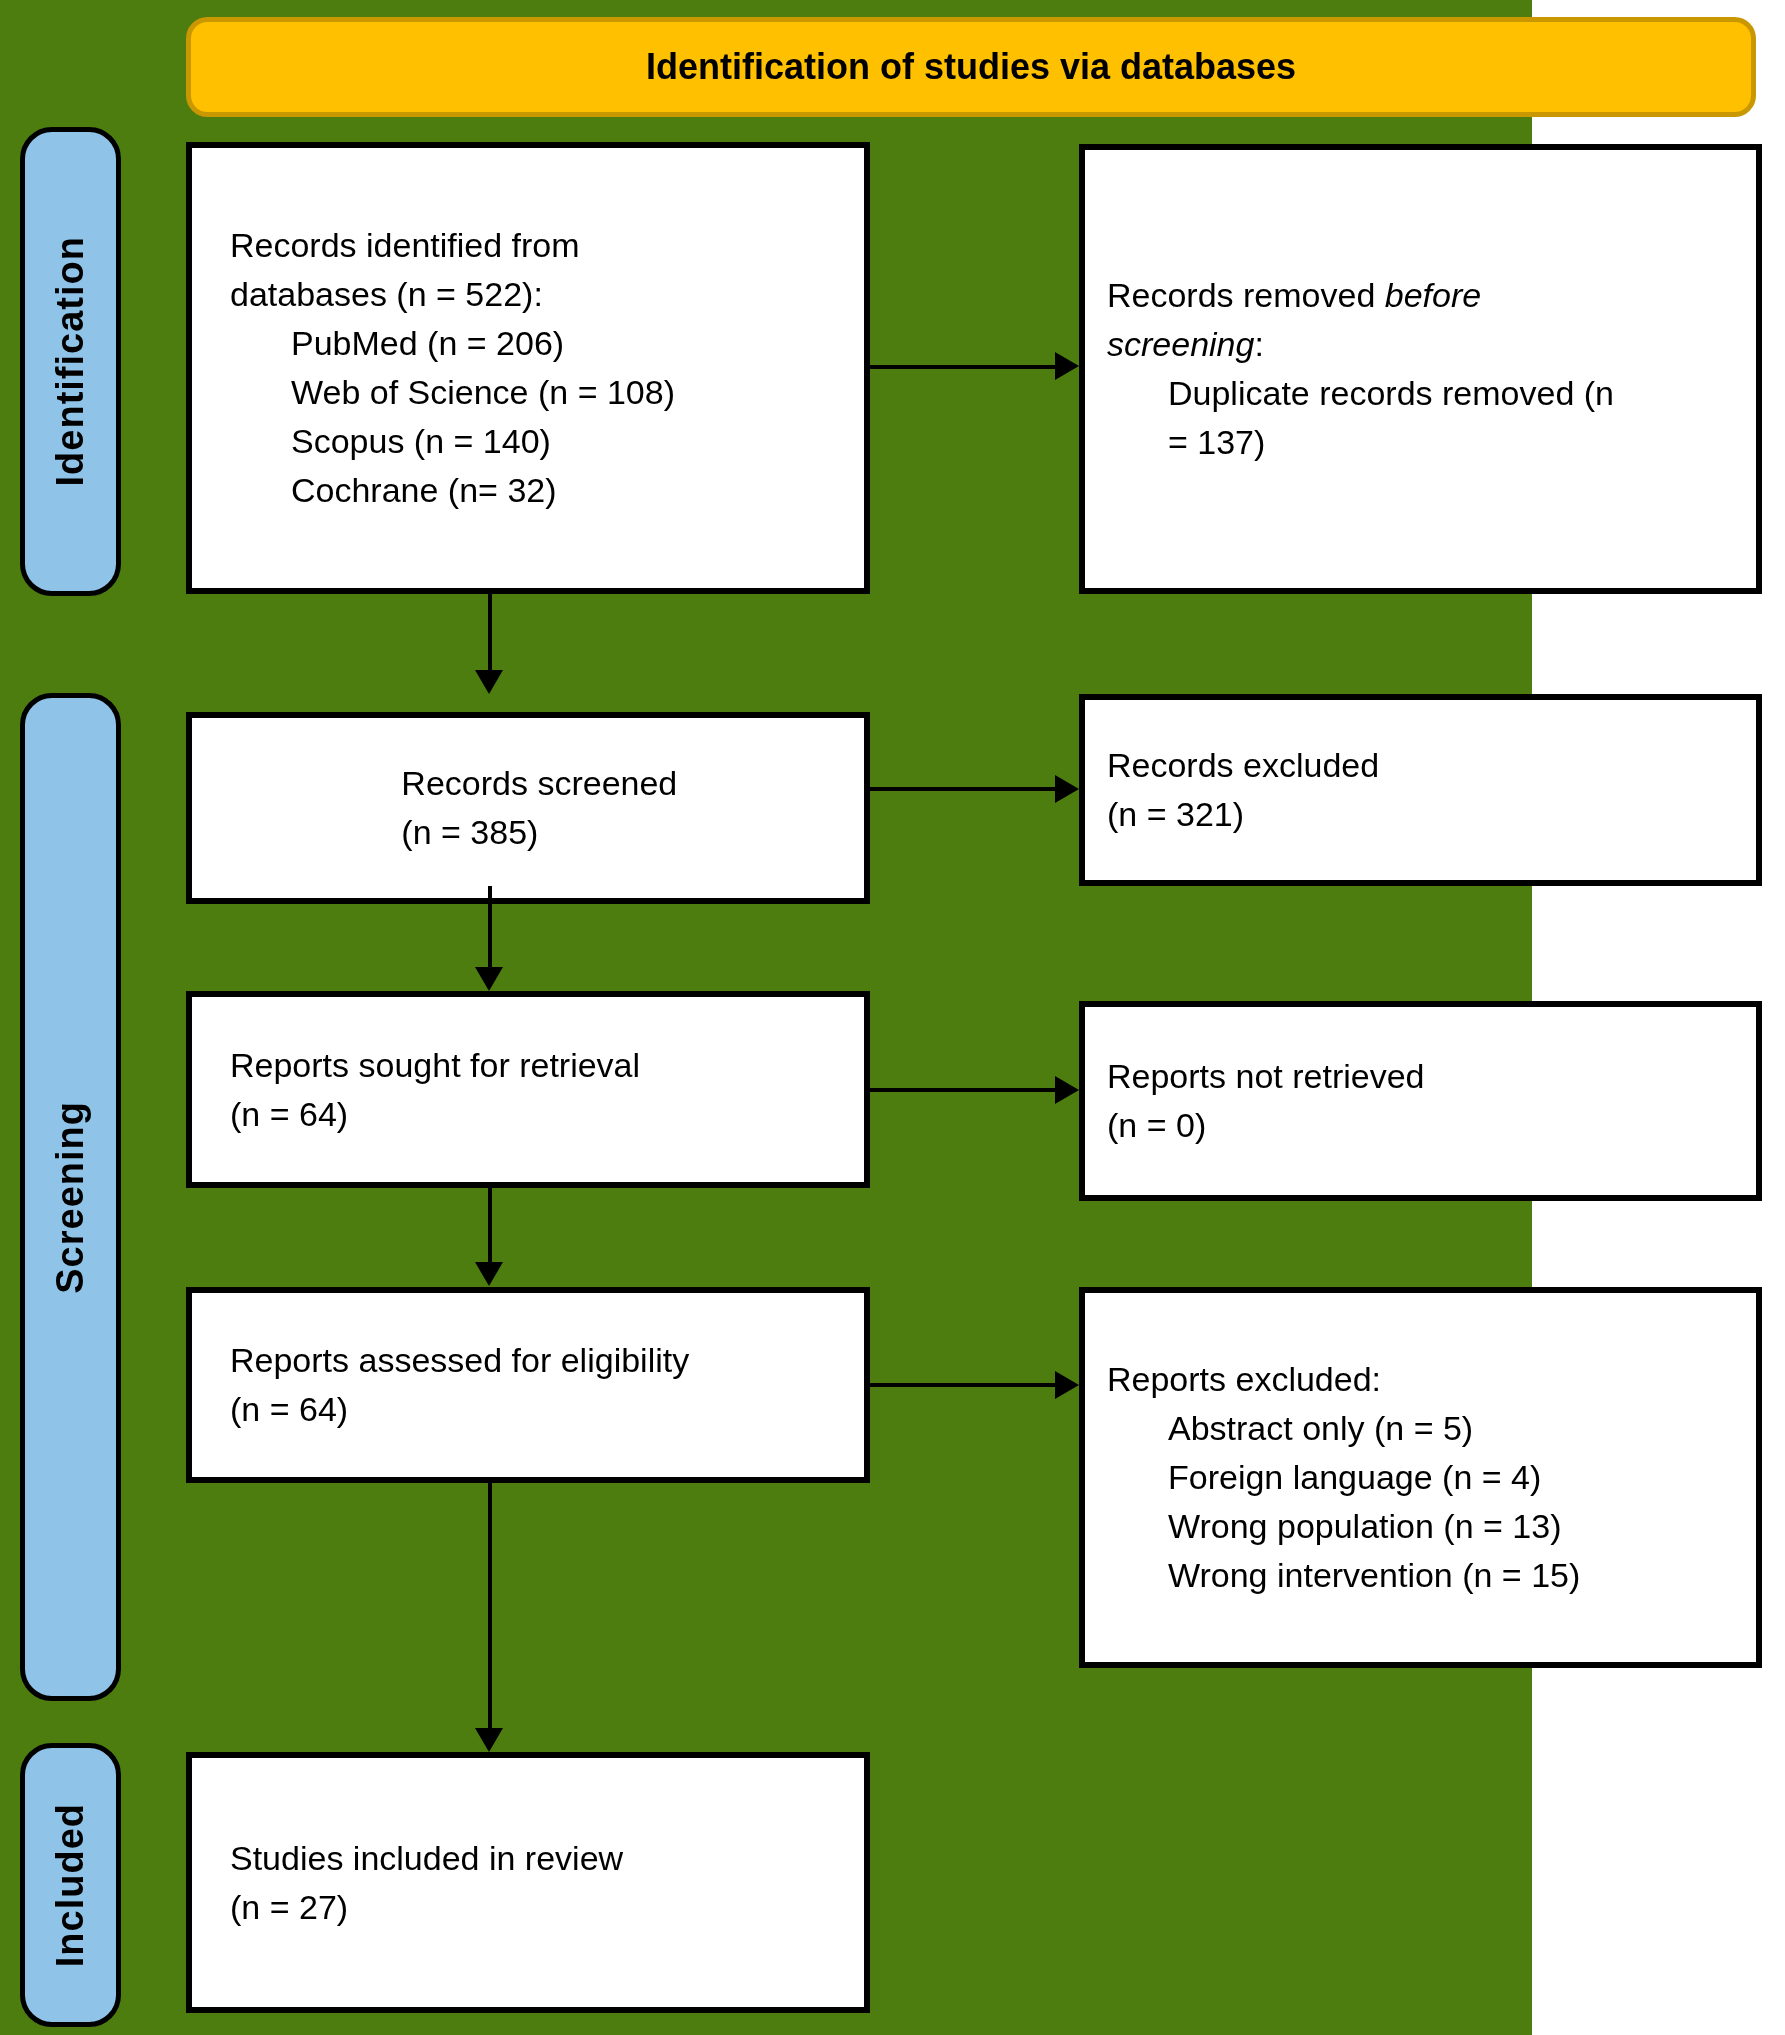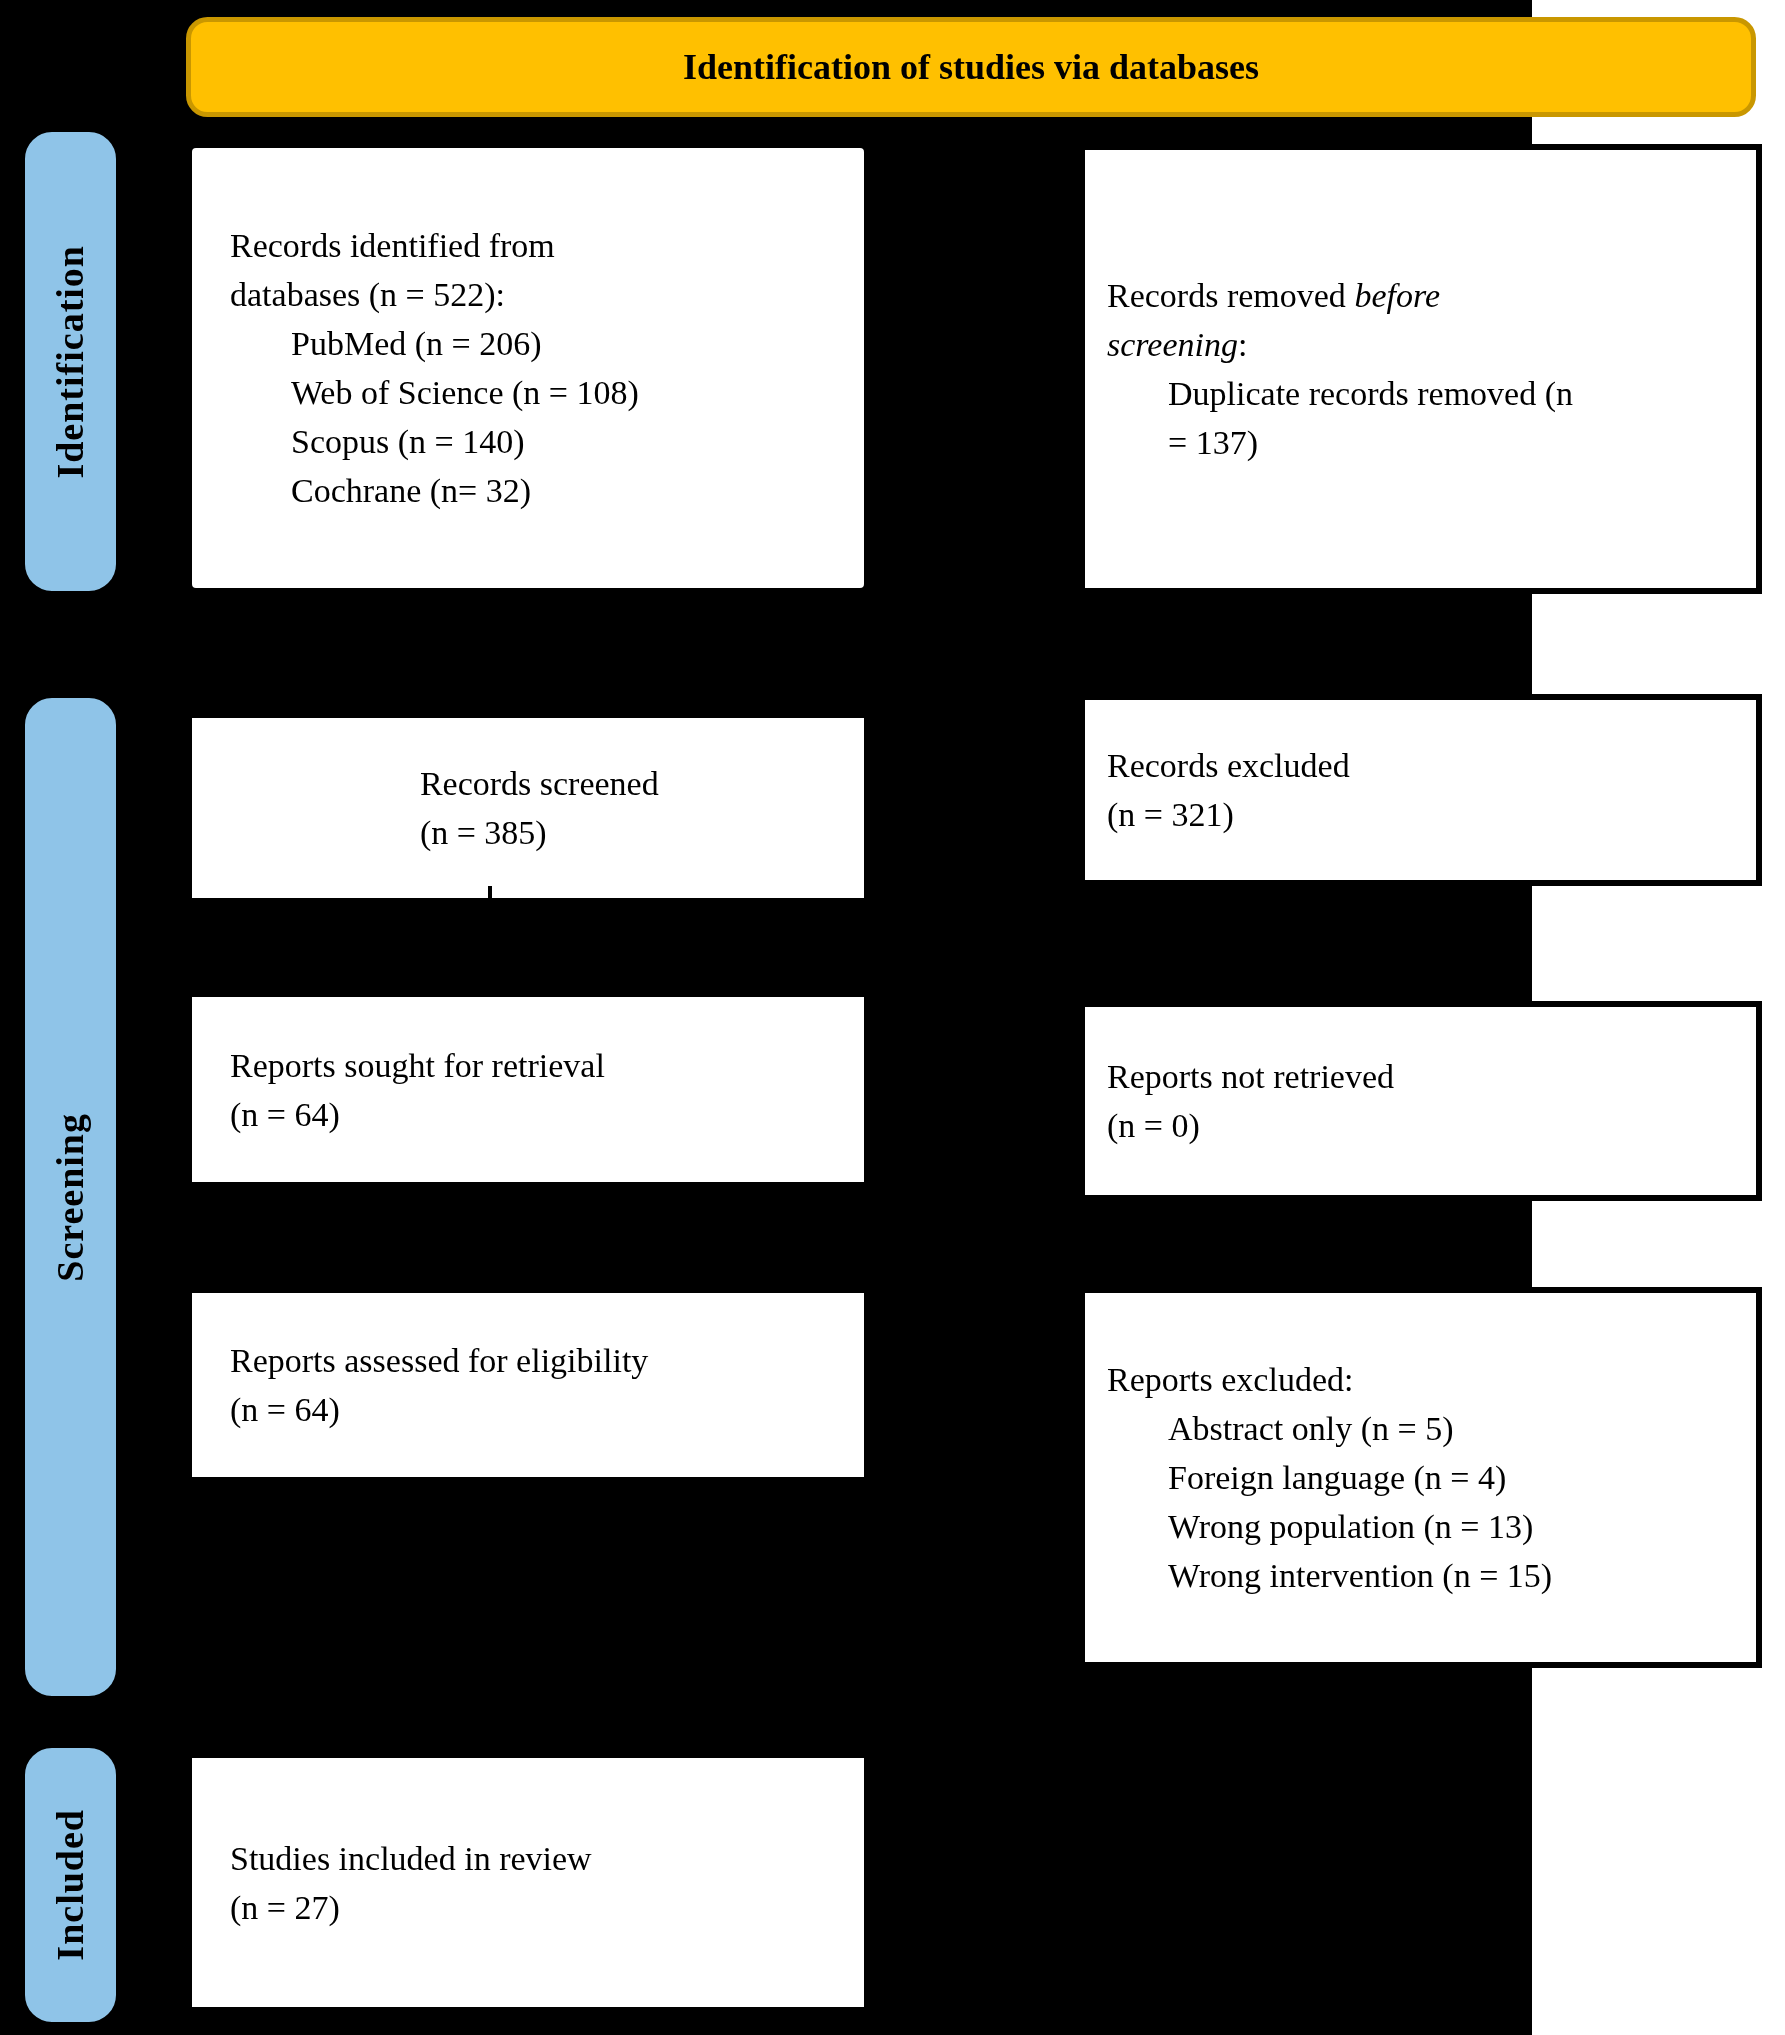--- a/index.html
+++ b/index.html
@@ -1,21 +1,21 @@
 <!DOCTYPE html>
 <html style="--banner-fill: #FFC000; --banner-border: #C99700; --stage-fill: #8FC4E8;font-size:8.2px"><head>
 <meta charset="utf-8">
 <style>
   html,body{margin:0;padding:0;background:#ffffff;}
   #canvas{
     position:relative;
     width:1532px;
     height:2035px;
-    background:#000000;
-    font-family:Liberation Serif, serif;
+    background:#4d7c0f;
+    font-family:Liberation Sans, sans-serif;
     color:#000;
   }
   .banner{
     position:absolute;
     left:186px; top:17.4px;
     width:1570px; height:100px;
     box-sizing:border-box;
     background:var(--banner-fill,#FFC000);
     border:5.1px solid var(--banner-border,#C99700);
     border-radius:21.5px;
@@ -82,21 +82,21 @@
   <div class="stage" style="top:127px;height:469px;">
     <span class="stage-text">Identification</span>
   </div>
   <div class="stage" style="top:693px;height:1008px;">
     <span class="stage-text">Screening</span>
   </div>
   <div class="stage" style="top:1743px;height:284px;">
     <span class="stage-text">Included</span>
   </div>
 
-  <div class="box" style="left:186px;top:142px;width:684px;height:452px;border-radius:10px;">
+  <div class="box" style="left:186px;top:142px;width:684px;height:452px;">
     <div class="box-text">
       <div>Records identified from</div>
       <div>databases (n = 522):</div>
       <div class="indent">PubMed (n = 206)</div>
       <div class="indent">Web of Science (n = 108)</div>
       <div class="indent">Scopus (n = 140)</div>
       <div class="indent">Cochrane (n= 32)</div>
     </div>
   </div>
 

